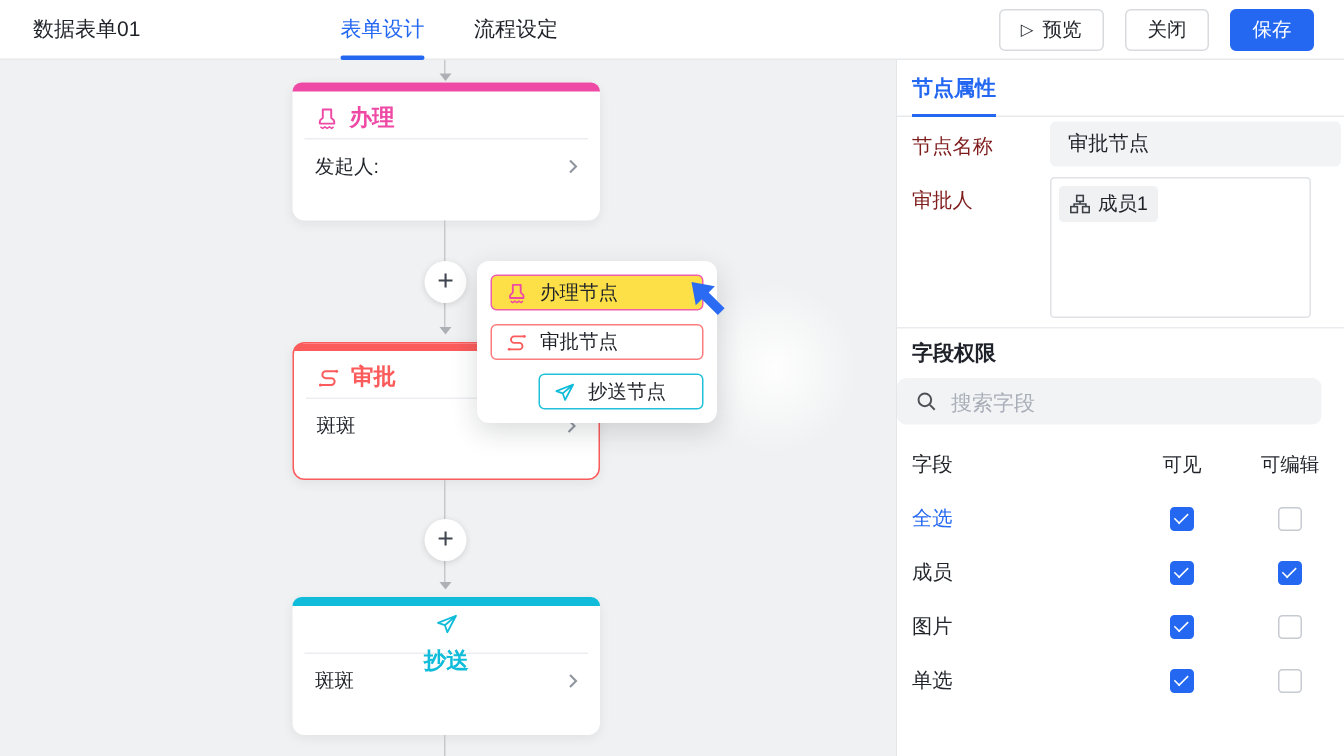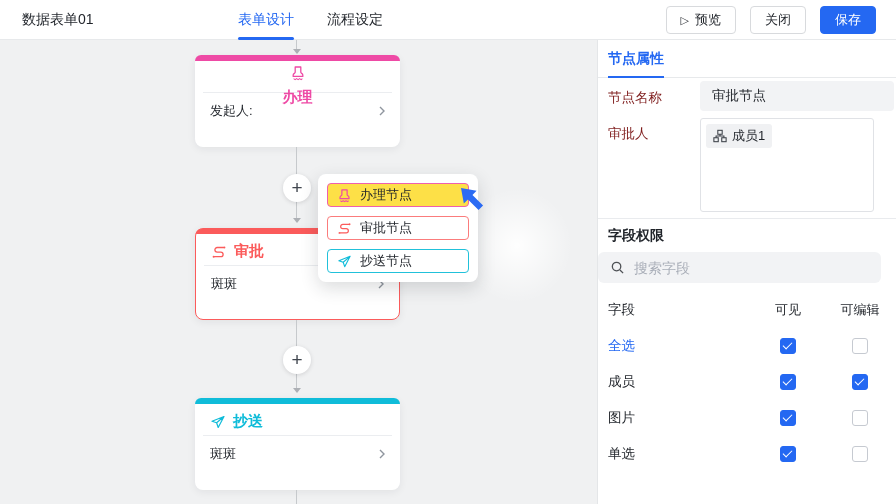--- a/index.html
+++ b/index.html
@@ -3,21 +3,21 @@
 <meta charset="utf-8">
 <style>
   * { margin:0; padding:0; box-sizing:border-box; }
   body { font-family:"Liberation Sans","DejaVu Sans",sans-serif; color:#1f2329; }
   .app { position:relative; width:896px; height:504px; background:#fff; overflow:hidden; }
 
   
   .header { position:absolute; top:0; left:0; right:0; height:40px; background:#fff;
             border-bottom:1px solid #e7e9eb; z-index:10; }
   .hd-title { position:absolute; left:22px; top:0; height:40px; display:flex; align-items:center; font-size:14px; }
-  .tabs { position:absolute; left:238px; top:0; height:40px; display:flex; gap:33px; }
+  .tabs { position:absolute; left:227px; top:0; height:40px; display:flex; gap:33px; }
   .tab { position:relative; height:100%; display:flex; align-items:center; font-size:14px; cursor:pointer; }
   .tab.active { color:#2468f2; }
   .tab.active::after { content:""; position:absolute; left:0; right:0; bottom:0; height:3px;
                        background:#2468f2; border-radius:2px; }
   .hd-actions { position:absolute; right:20px; top:6px; display:flex; gap:14px; }
   .btn { height:28px; padding:0 14px; border:1px solid #d8dadd; border-radius:4px; background:#fff;
          font-size:13px; display:flex; align-items:center; gap:6px; color:#1f2329; cursor:pointer; }
   .btn.primary { background:#2468f2; border-color:#2468f2; color:#fff; }
   .play-glyph { font-size:11px; line-height:1; }
 
@@ -31,36 +31,36 @@
           box-shadow:0 1px 4px rgba(31,35,41,.15); display:flex; align-items:center; justify-content:center;
           font-size:19px; font-weight:400; color:#40464f; cursor:pointer; z-index:2; }
   .node { position:absolute; left:195px; width:205px; height:92px; background:#fff; border-radius:8px;
           box-shadow:0 2px 8px rgba(31,35,41,.07); cursor:pointer; }
   .node .bar { height:6px; border-radius:7px 7px 0 0; }
   .node-head { display:flex; align-items:center; gap:7px; height:31px; padding:4px 15px 0; font-size:15px; font-weight:600; }
   .node-div { height:1px; background:#ebedf0; margin:0 8px; }
   .node-body { display:flex; align-items:center; justify-content:space-between; height:36px;
                padding:0 12px 0 15px; font-size:13px; color:#1f2329; }
   .chev { color:#8f959e; display:flex; }
-  .n-pink .bar { background:#ee4aa5; }  .n-pink .node-head { color:#ee4aa5;flex-direction:column; }
+  .n-pink .bar { background:#ee4aa5; }  .n-pink .node-head { color:#ee4aa5; }
   .n-red  .bar { background:#fb5b5b; }  .n-red  .node-head { color:#fb5b5b; }
-  .n-cyan .bar { background:#10bcd9; }  .n-cyan .node-head { color:#10bcd9; }
+  .n-cyan .bar { background:#10bcd9; }  .n-cyan .node-head { color:#10bcd9;flex-direction:column; }
   .node.selected { border:1px solid #fb5b5b; }
   .node.selected .bar { height:5px; }
 
   .glow { position:absolute; left:462px; top:148px; width:110px; height:115px; z-index:2;
           background:radial-gradient(closest-side, rgba(255,255,255,.95), rgba(255,255,255,0)); }
   .popup { position:absolute; left:318px; top:134px; width:160px; background:#fff; border-radius:8px;
            box-shadow:0 6px 18px rgba(31,35,41,.16); padding:9px; z-index:3; }
   .pitem { height:24px; border:1px solid #ddd; border-radius:4px; display:flex; align-items:center; gap:8px;
            padding:0 9px; font-size:13px; margin-bottom:9px; background:#fff; cursor:pointer; }
   .pitem:last-child { margin-bottom:0; }
   .pitem.pink { border-color:#ee5fae; background:#fde047; }
   .pitem.red  { border-color:#fb7c7c; }
-  .pitem.cyan { border-color:#21c1da; }
+  .pitem.cyan { border-color:#21c1da;margin-left:32px; }
   .icn { display:flex; }
   .pitem.pink .icn { color:#ee4aa5; } .pitem.red .icn { color:#fb5b5b; } .pitem.cyan .icn { color:#10bcd9; }
   .cursor { position:absolute; left:449px; top:146px; z-index:5; }
 
   
   .panel { position:absolute; top:40px; left:597px; right:0; bottom:0; background:#fff;
            border-left:1px solid #e4e6e8; overflow:hidden; }
   .ptabrow { height:38px; border-bottom:1px solid #e7e9eb; display:flex; align-items:center; padding:0 10px; }
   .ptab { position:relative; height:100%; display:flex; align-items:center; color:#2468f2; font-size:14px;
           font-weight:600; cursor:pointer; }

